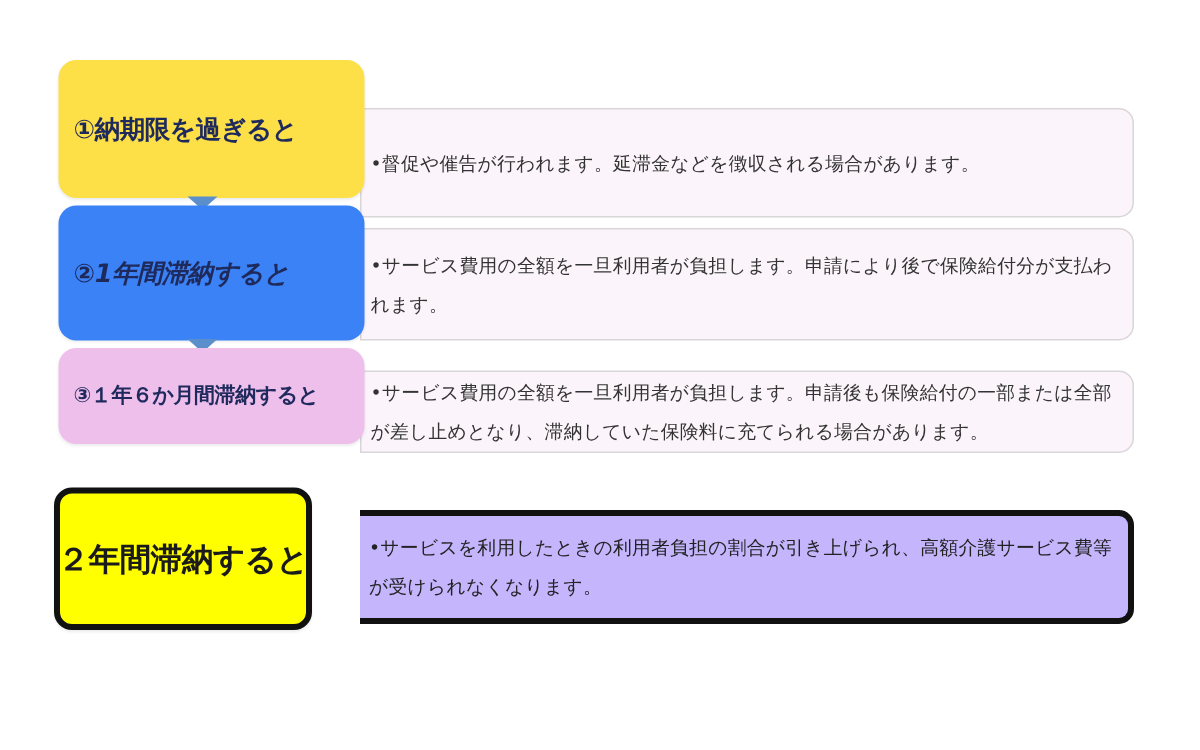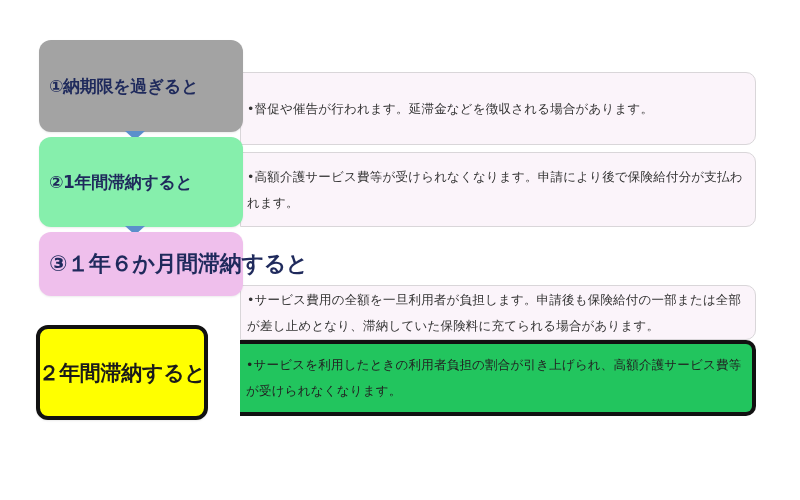--- a/index.html
+++ b/index.html
@@ -52,44 +52,44 @@
     .label-text { white-space: nowrap; letter-spacing: -0.3px; }
     .arrow {
       position: absolute;
       left: 125px;
       width: 0;
       height: 0;
       border-left: 10px solid transparent;
       border-right: 10px solid transparent;
       border-top: 9px solid #5b8fcb;
     }
-    #label-1 { top: 40px; height: 92px; background: #a3a3a3; text-align: right; }
-    #label-2 { top: 137px; height: 90px; background: #86efac; }
-    #label-3 { top: 232px; height: 64px; background: #efbfec; font-size: 22px; }
+    #label-1 { top: 40px; height: 92px; background: #fde047; text-align: right; }
+    #label-2 { top: 137px; height: 90px; background: #3b82f6; font-style: italic; }
+    #label-3 { top: 232px; height: 64px; background: #efbfec; font-size: 14px; }
     #label-4 {
       top: 325px;
       left: 36px;
       width: 172px;
       height: 95px;
       background: #ffff00;
       border: 4px solid #111111;
       border-radius: 12px;
       justify-content: center;
       padding-left: 0;
       font-size: 21px;
       color: #1a1a1a;
       z-index: 3;
     }
     #desc-1 { top: 72px; height: 73px; }
     #desc-2 { top: 152px; height: 75px; }
-    #desc-3 { top: 247px; height: 55px; margin-top: 38px; }
+    #desc-3 { top: 247px; height: 55px; }
     #desc-4 {
       top: 340px;
       height: 76px;
-      background: #22c55e;
+      background: #c4b5fd;
       border: 4px solid #111111;
       border-left: none;
       color: #222222;
       z-index: 2;
     }
     #arrow-1 { top: 131px; }
     #arrow-2 { top: 226px; }
   </style>
 </head>
 <body>
@@ -98,21 +98,21 @@
 
   <div class="desc" id="desc-1">
     <span class="desc-text">•督促や催告が行われます。延滞金などを徴収される場合があります。</span>
   </div>
   <div class="label" id="label-1">
     <span class="label-text">①納期限を過ぎると</span>
   </div>
   <div class="arrow" id="arrow-1"></div>
 
   <div class="desc" id="desc-2">
-    <span class="desc-text">•高額介護サービス費等が受けられなくなります。申請により後で保険給付分が支払われます。</span>
+    <span class="desc-text">•サービス費用の全額を一旦利用者が負担します。申請により後で保険給付分が支払われます。</span>
   </div>
   <div class="label" id="label-2">
     <span class="label-text">②1年間滞納すると</span>
   </div>
   <div class="arrow" id="arrow-2"></div>
 
   <div class="desc" id="desc-3">
     <span class="desc-text">•サービス費用の全額を一旦利用者が負担します。申請後も保険給付の一部または全部が差し止めとなり、滞納していた保険料に充てられる場合があります。</span>
   </div>
   <div class="label" id="label-3">

